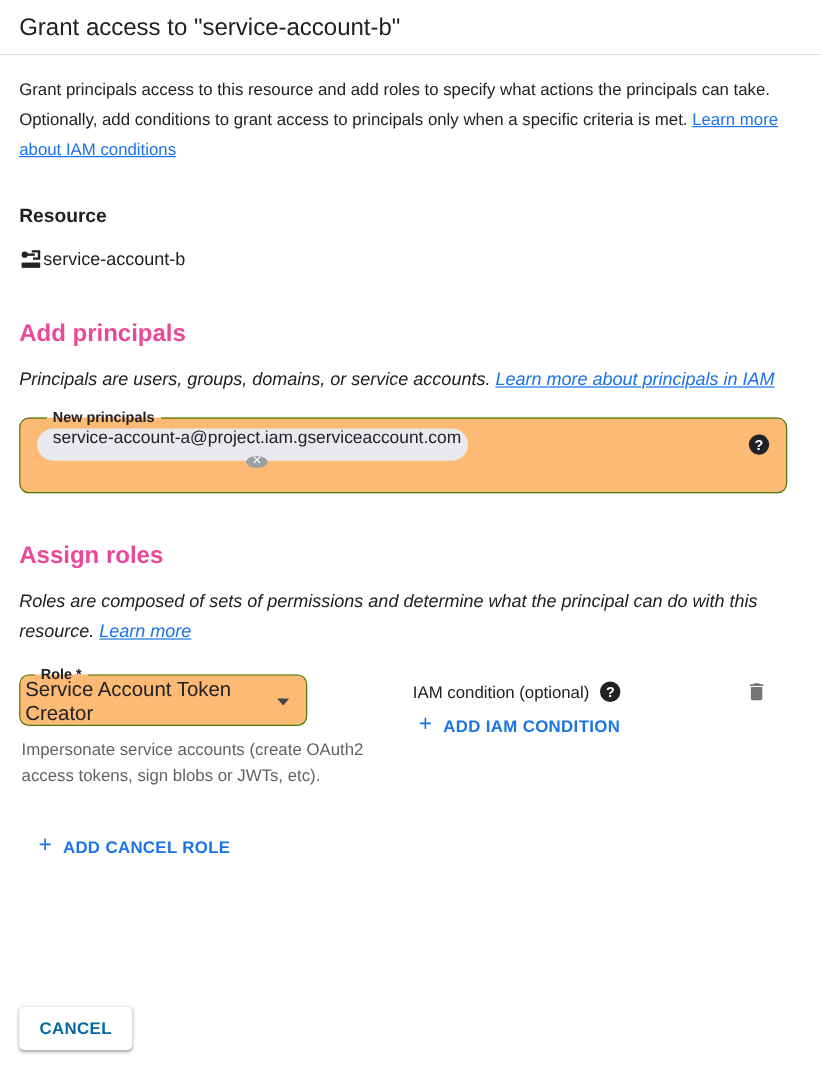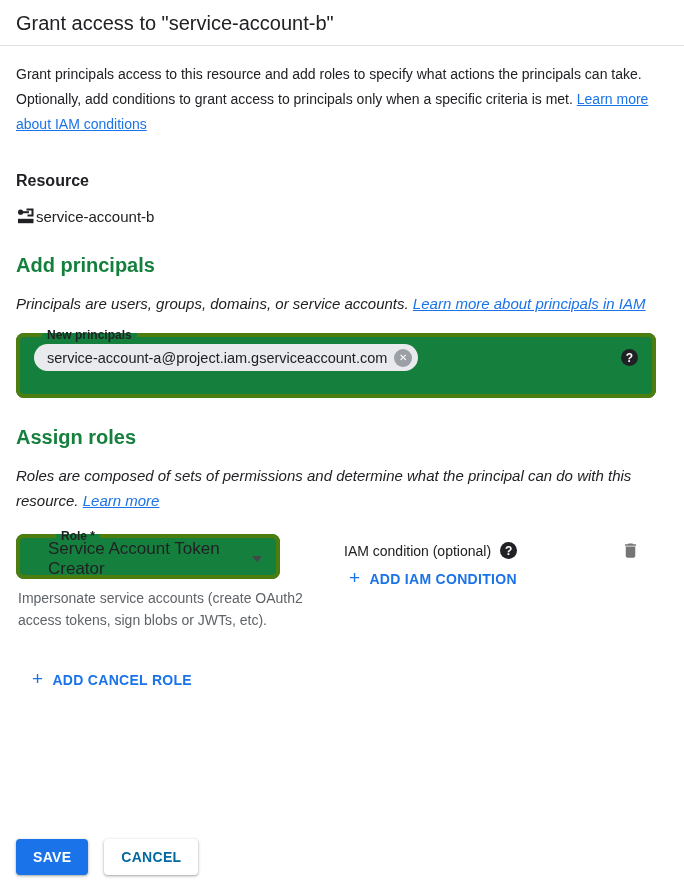--- a/index.html
+++ b/index.html
@@ -14,37 +14,37 @@
 
   a.link { color: #1a73e8; text-decoration: underline; cursor: pointer; }
 
   .intro { margin-top: 16px; font-size: 14px; line-height: 25px; color: #202124; max-width: 648px; }
 
   .section-heading-sm { margin-top: 34px; font-size: 16px; font-weight: 700; line-height: 20px; color: #202124; }
   .resource-row { margin-top: 15px; display: flex; align-items: center; }
   .resource-name { font-size: 15px; color: #202124; }
   .sa-icon { display: inline-flex; width: 20px; height: 20px; }
 
-  .section-heading-lg { margin-top: 27px; font-size: 20px; font-weight: 700; line-height: 24px; color: #15803d; }
+  .section-heading-lg { margin-top: 40px; font-size: 20px; font-weight: 700; line-height: 24px; color: #ec4899; }
   .section-desc { margin-top: 14px; font-size: 15px; line-height: 25px; color: #202124; max-width: 648px; font-style: italic; }
 
-  fieldset.outlined-field { border: 4px solid #4d7c0f; border-radius: 8px; background: #15803d; }
+  fieldset.outlined-field { border: 1px solid #4d7c0f; border-radius: 8px; background: #fdba74; }
   fieldset.outlined-field legend { font-size: 12px; font-weight: 700; color: #202124; padding: 0 5px; margin-left: 8px; line-height: 14px; }
 
   .principals-field { margin-top: 12px; width: 640px; height: 70px; padding: 2px 14px 8px 14px; cursor: text; }
   .principals-inner { display: flex; align-items: flex-start; justify-content: space-between; }
-  .chip { display: inline-flex; align-items: center; gap: 7px; background: #e8eaed; border-radius: 14px; height: 27px; padding: 0 6px 0 13px; max-width: 560px; }
+  .chip { display: inline-flex; align-items: center; gap: 7px; background: #e8eaed; border-radius: 14px; height: 27px; padding: 0 6px 0 13px; max-width: 560px; flex-direction: column; }
   .chip-label { font-size: 14.5px; color: #202124; white-space: nowrap; }
   .chip-remove { width: 18px; height: 18px; border-radius: 50%; background: #9aa0a6; color: #fff; border: none; display: inline-flex; align-items: center; justify-content: center; font-size: 10px; font-weight: 700; cursor: pointer; line-height: 1; padding: 0; font-family: inherit; }
   .help-badge { width: 17px; height: 17px; border-radius: 50%; background: #202124; color: #fff; display: inline-flex; align-items: center; justify-content: center; font-size: 12px; font-weight: 700; line-height: 1; cursor: pointer; flex: none; }
   .principals-inner .help-badge { margin-top: 5px; }
 
   .role-row { margin-top: 16px; display: flex; align-items: flex-start; }
   .role-col { width: 300px; flex: none; }
-  .role-field { width: 264px; height: 50px; padding: 0 12px 0 28px; cursor: pointer; }
+  .role-field { width: 240px; height: 50px; padding: 0 12px 0 4px; cursor: pointer; }
   .role-field-inner { display: flex; align-items: center; justify-content: space-between; height: 30px; margin-top: 1px; }
   .role-value { font-size: 17px; color: #202124; }
   .dropdown-arrow { width: 0; height: 0; border-left: 5px solid transparent; border-right: 5px solid transparent; border-top: 6px solid #44474a; margin-right: 2px; }
   .role-helper { margin-top: 8px; padding-left: 2px; font-size: 14px; line-height: 22px; color: #5f6368; max-width: 290px; }
 
   .condition-col { margin-left: 28px; flex: none; }
   .condition-label-row { display: flex; align-items: center; gap: 9px; margin-top: 13px; }
   .condition-label { font-size: 14px; font-weight: 400; color: #202124; }
   .text-button { display: inline-flex; align-items: center; gap: 9px; background: none; border: none; color: #1a73e8; font-family: inherit; font-size: 14px; font-weight: 700; letter-spacing: 0.3px; cursor: pointer; padding: 8px; border-radius: 4px; }
   .text-button .plus { font-size: 19px; font-weight: 400; line-height: 1; margin-top: -2px; }
@@ -141,17 +141,16 @@
     <div class="add-role-wrap">
       <button class="text-button">
         <span class="plus">+</span>
         <span>ADD CANCEL ROLE</span>
       </button>
     </div>
 
   </div>
 
   <div class="footer">
-    <button class="btn btn-primary">SAVE</button>
     <button class="btn btn-secondary">CANCEL</button>
   </div>
 
 </div>
 
 </body></html>

